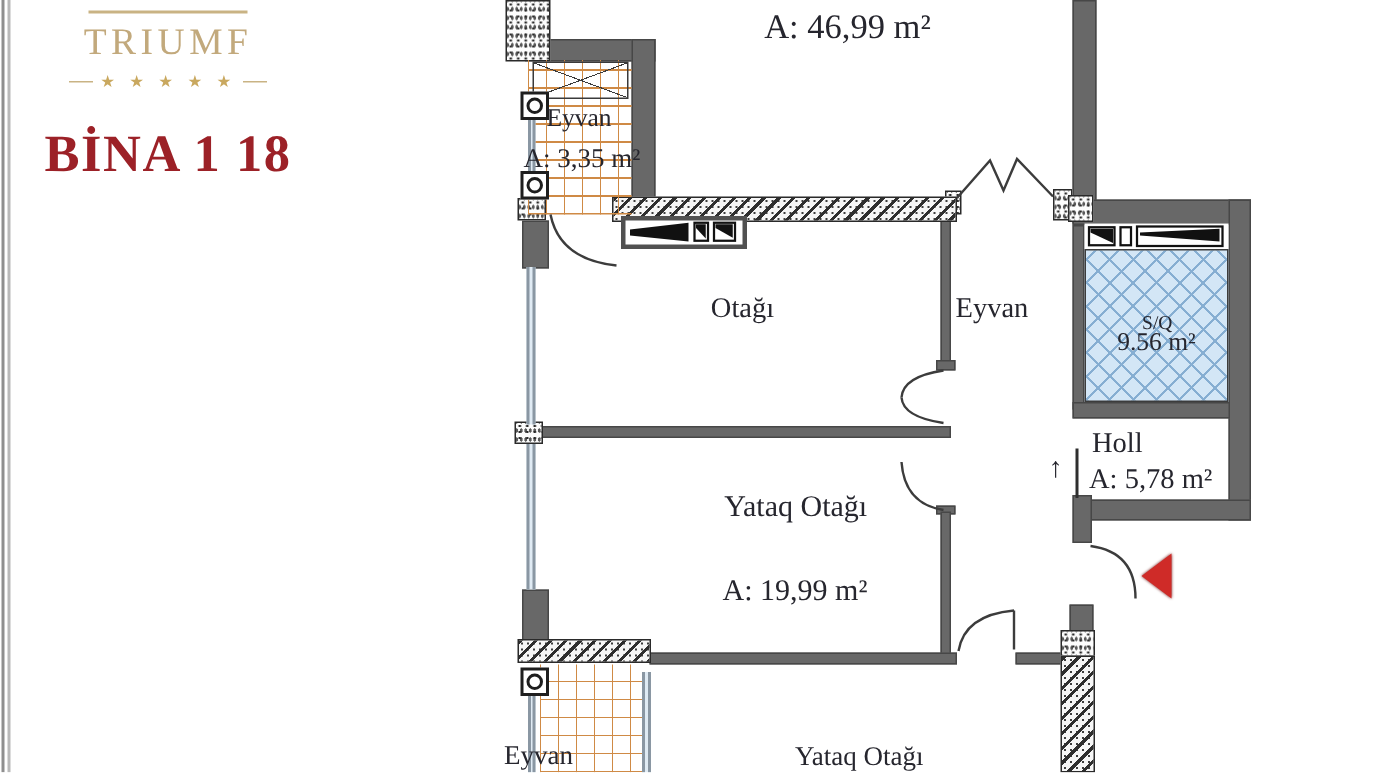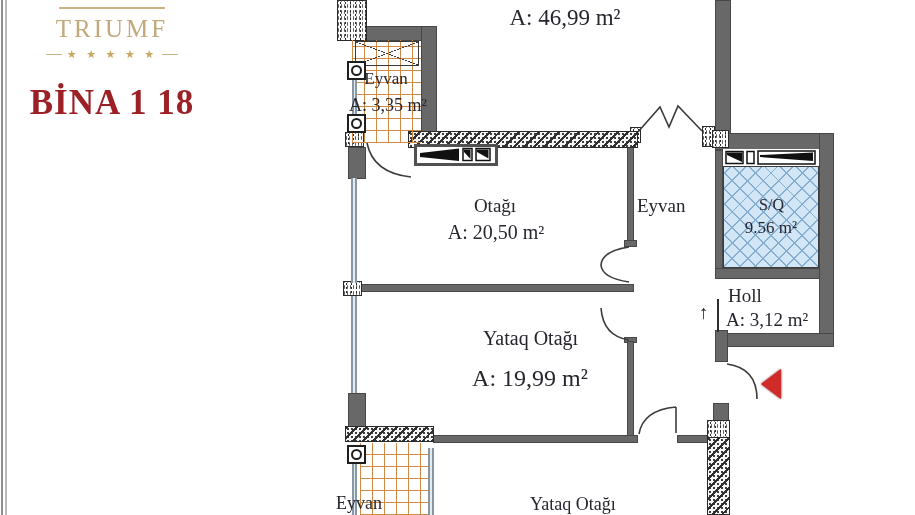--- a/index.html
+++ b/index.html
@@ -153,29 +153,28 @@
   <div class="abs lbl" style="left:699px;top:303px;font-size:19px;">↑</div>
 
   <div class="abs entry-tri" style="left:761px;top:369px;"></div>
 
   <div class="abs lbl center" style="left:480px;top:6px;width:170px;font-size:23px;">A: 46,99 m²</div>
 
   <div class="abs lbl center" style="left:350px;top:70px;width:72px;font-size:17px;">Eyvan</div>
   <div class="abs lbl center" style="left:338px;top:96px;width:100px;font-size:18px;">A: 3,35 m²</div>
 
   <div class="abs lbl center" style="left:440px;top:196px;width:110px;font-size:19px;">Otağı</div>
-  <div class="abs lbl center" style="left:435px;top:222px;width:122px;font-size:20px;">A: 20,50 m²</div>
 
   <div class="abs lbl" style="left:637px;top:196px;width:60px;font-size:19px;">Eyvan</div>
 
-  <div class="abs lbl center" style="left:739px;top:197px;width:65px;font-size:16px;">S/Q</div>
+  <div class="abs lbl center" style="left:739px;top:208px;width:65px;font-size:13px;">S/Q</div>
   <div class="abs lbl center" style="left:731px;top:219px;width:80px;font-size:17px;">9.56 m²</div>
 
   <div class="abs lbl" style="left:728px;top:286px;width:80px;font-size:19px;">Holl</div>
-  <div class="abs lbl" style="left:726px;top:310px;width:98px;font-size:19px;">A: 3,12 m²</div>
+  <div class="abs lbl" style="left:726px;top:310px;width:98px;font-size:19px;">A: 5,78 m²</div>
 
   <div class="abs lbl center" style="left:448px;top:328px;width:165px;font-size:20px;">Yataq Otağı</div>
-  <div class="abs lbl center" style="left:446px;top:366px;width:168px;font-size:24px;">A: 19,99 m²</div>
+  <div class="abs lbl center" style="left:446px;top:384px;width:168px;font-size:20px;">A: 19,99 m²</div>
 
   <div class="abs lbl" style="left:336px;top:494px;width:70px;font-size:18px;">Eyvan</div>
   <div class="abs lbl" style="left:530px;top:495px;width:120px;font-size:18px;">Yataq Otağı</div>
 
 </div>
 
 </body></html>

